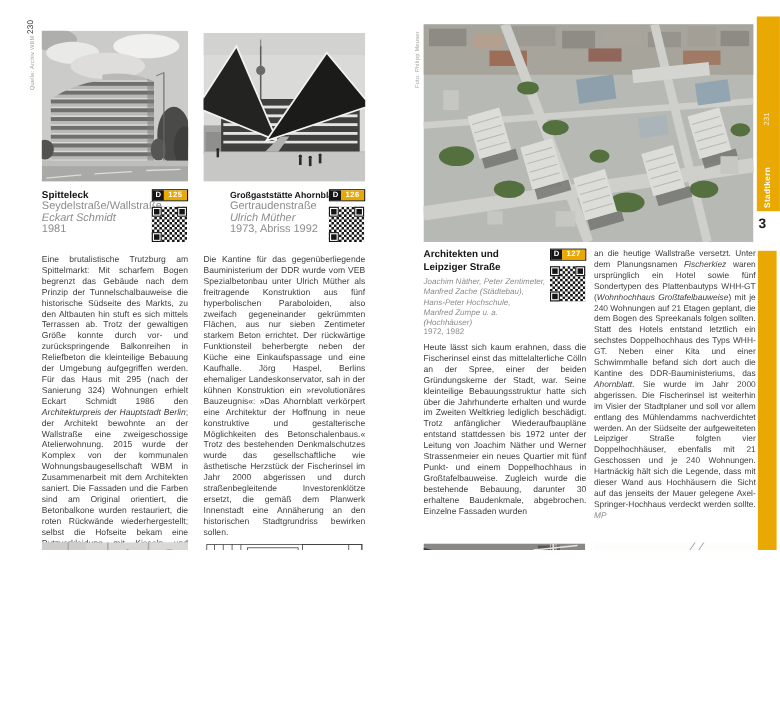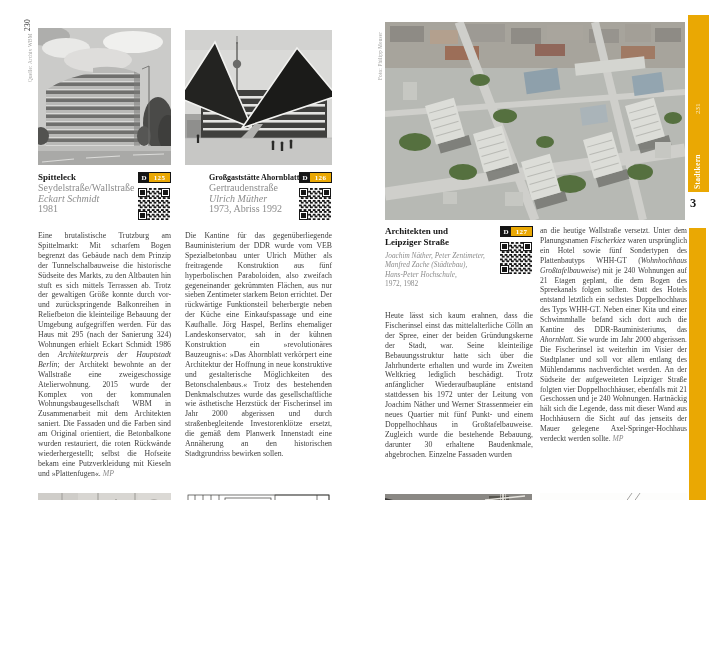--- a/index.html
+++ b/index.html
@@ -1,17 +1,17 @@
 <!DOCTYPE html>
 <html lang="de"><head>
 <meta charset="utf-8">
 <style>
   html,body{margin:0;padding:0;background:#ffffff;}
   .spread{position:relative;width:709px;height:500px;background:#fff;overflow:hidden;
-          font-family:Liberation Serif, serif;color:#3e3e3e;}
+          font-family:Liberation Sans, sans-serif;color:#3e3e3e;}
   
   .vtxt{position:absolute;transform:rotate(-90deg);transform-origin:0 0;white-space:nowrap;
         font-size:5.2px;color:#a3a3a1;letter-spacing:.2px;}
   .folio{font-size:7.5px;color:#2e2e2e;}
   
   .ehead{position:absolute;}
   .etitle{font-size:9px;font-weight:bold;color:#161616;line-height:11px;white-space:nowrap;}
   .etitle.small{font-size:8px;}
   .esub{font-size:10px;color:#8c8c8c;line-height:10.6px;}
   .alines{font-size:7.3px;color:#8c8c8c;font-style:italic;line-height:9.3px;}
@@ -307,20 +307,21 @@
       </g>
     </svg>
   </figure>
 
   <div class="ehead" style="left:385px;top:226px;width:112px;">
     <div class="etitle">Architekten und</div>
     <div class="etitle">Leipziger Straße</div>
     <div class="alines" style="margin-top:3px;">Joachim Näther, Peter Zentimeter,</div>
     <div class="alines">Manfred Zache (Städtebau),</div>
     <div class="alines">Hans-Peter Hochschule,</div>
+    <div class="alines">Manfred Zumpe u. a. (Hochhäuser)</div>
     <div class="ayear">1972, 1982</div>
   </div>
   <div class="badge" style="left:500px;top:226px;">
     <span class="bl">D</span>
     <span class="bn">127</span>
   </div>
   <div class="qr" style="left:500px;top:242px;">
     <span class="f tl"></span>
     <span class="f tr"></span>
     <span class="f b2"></span>

